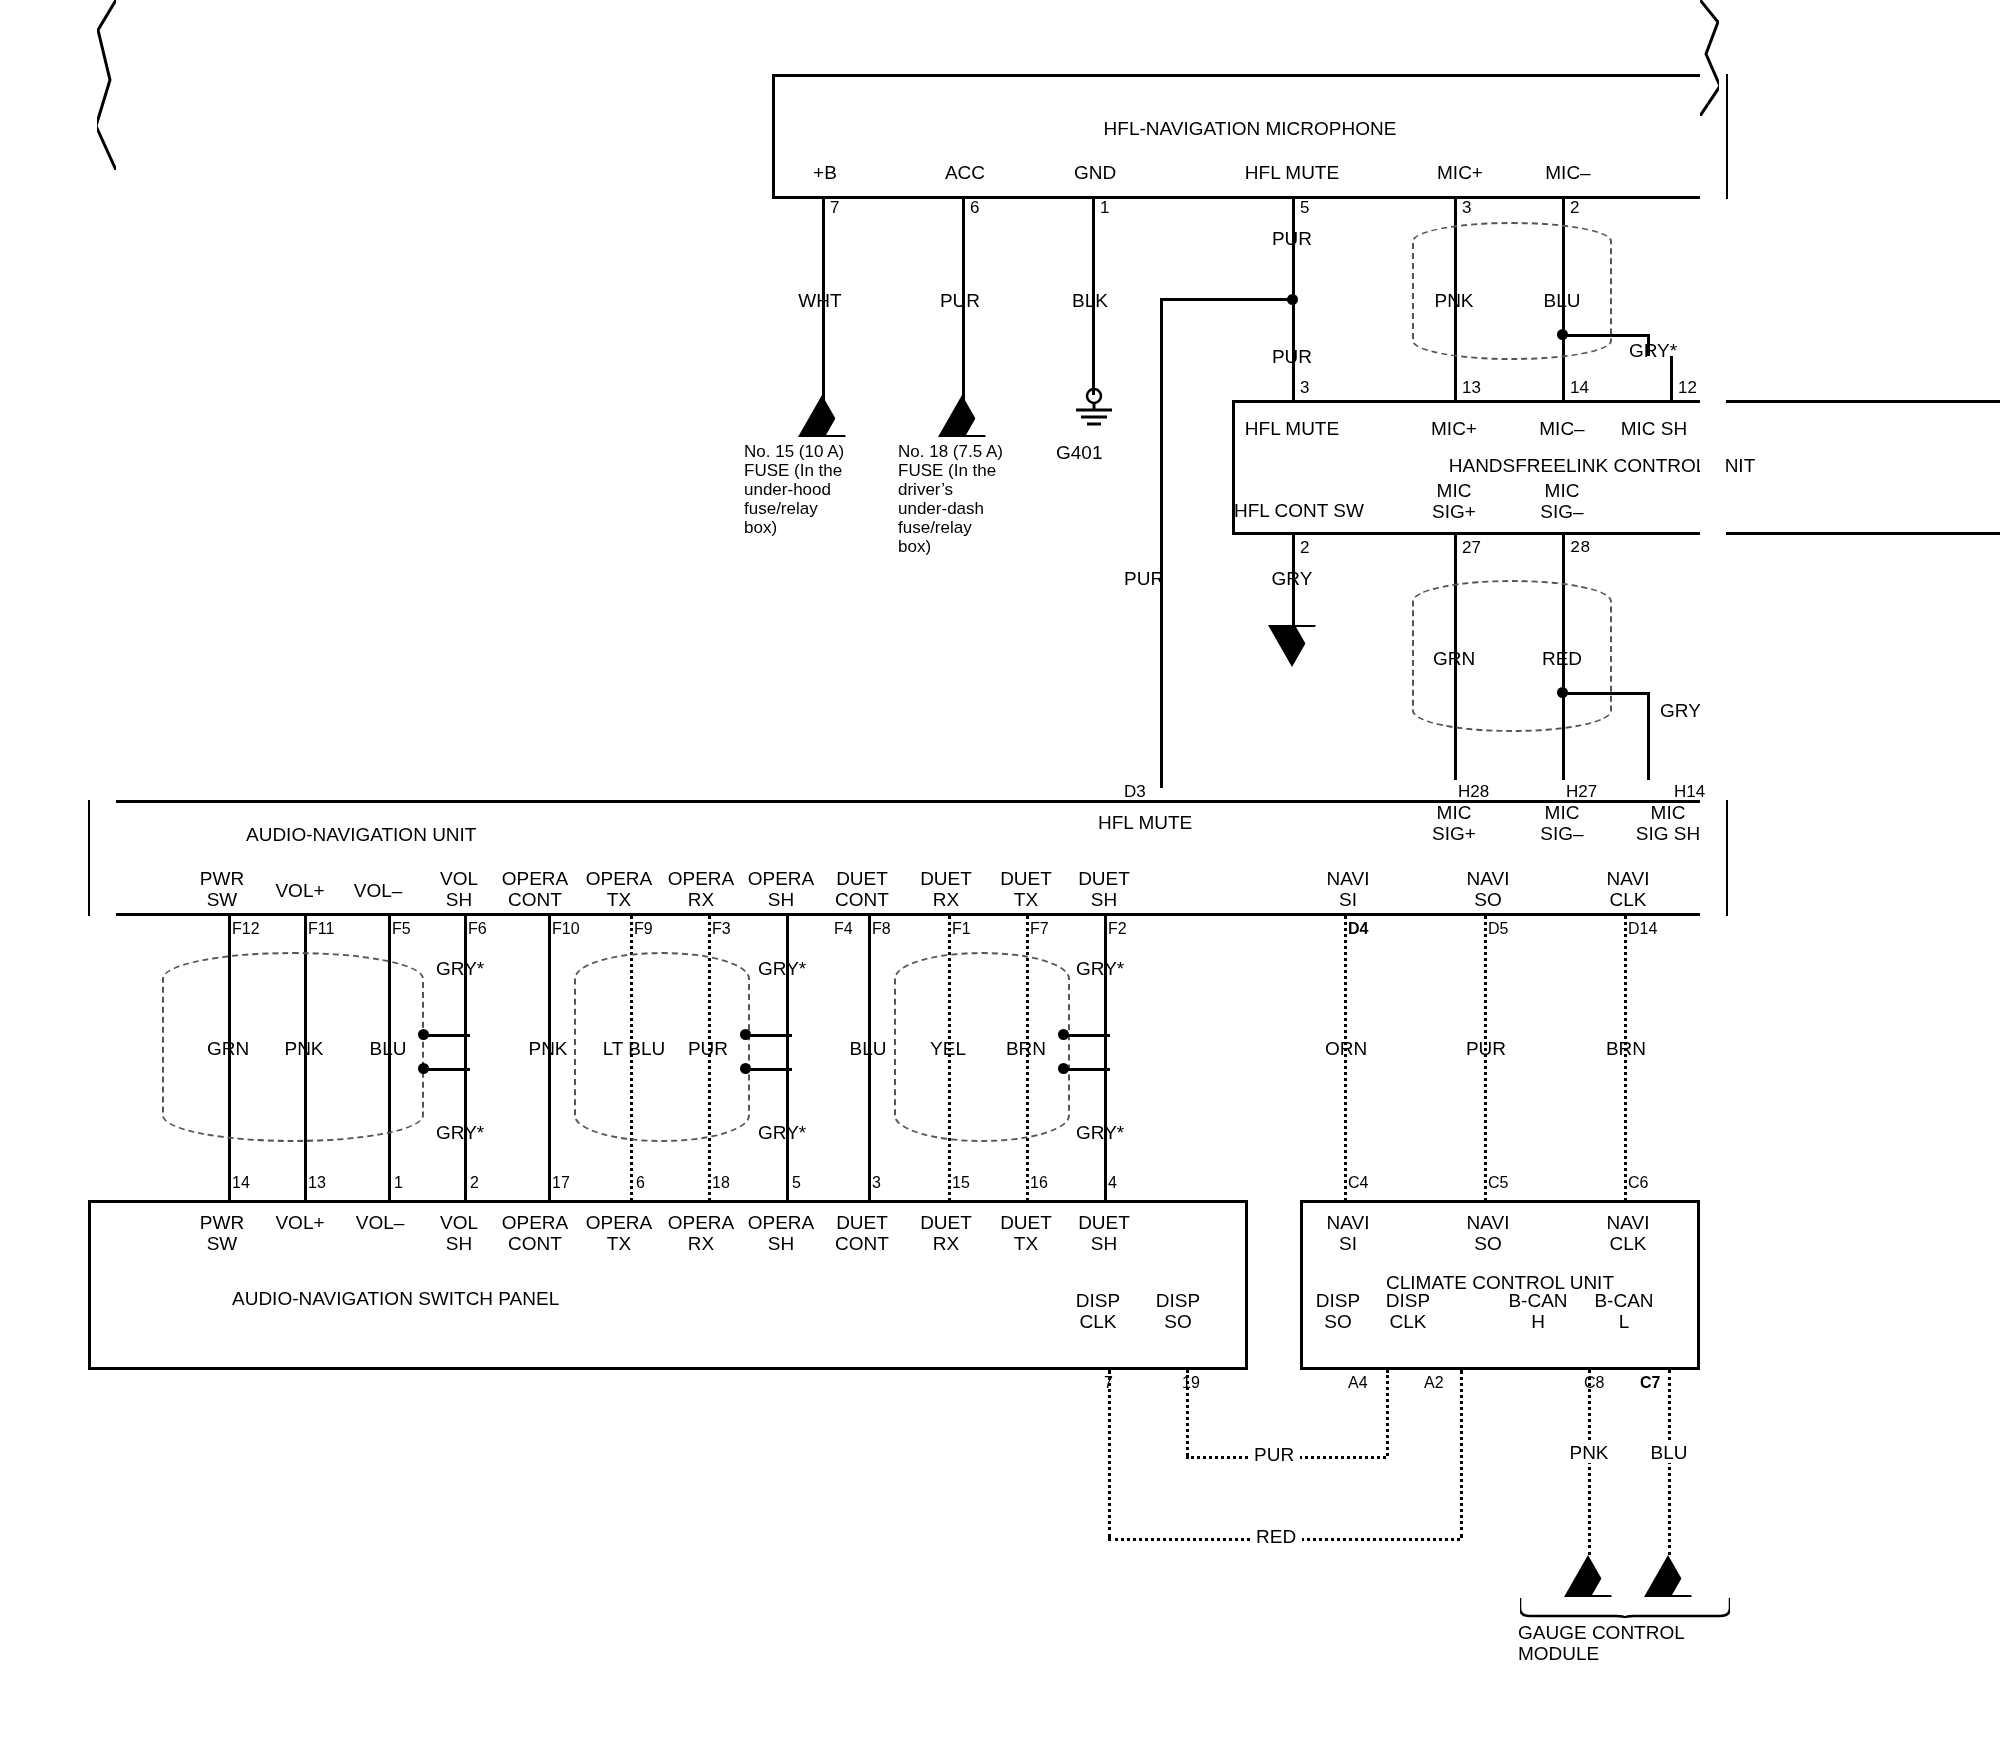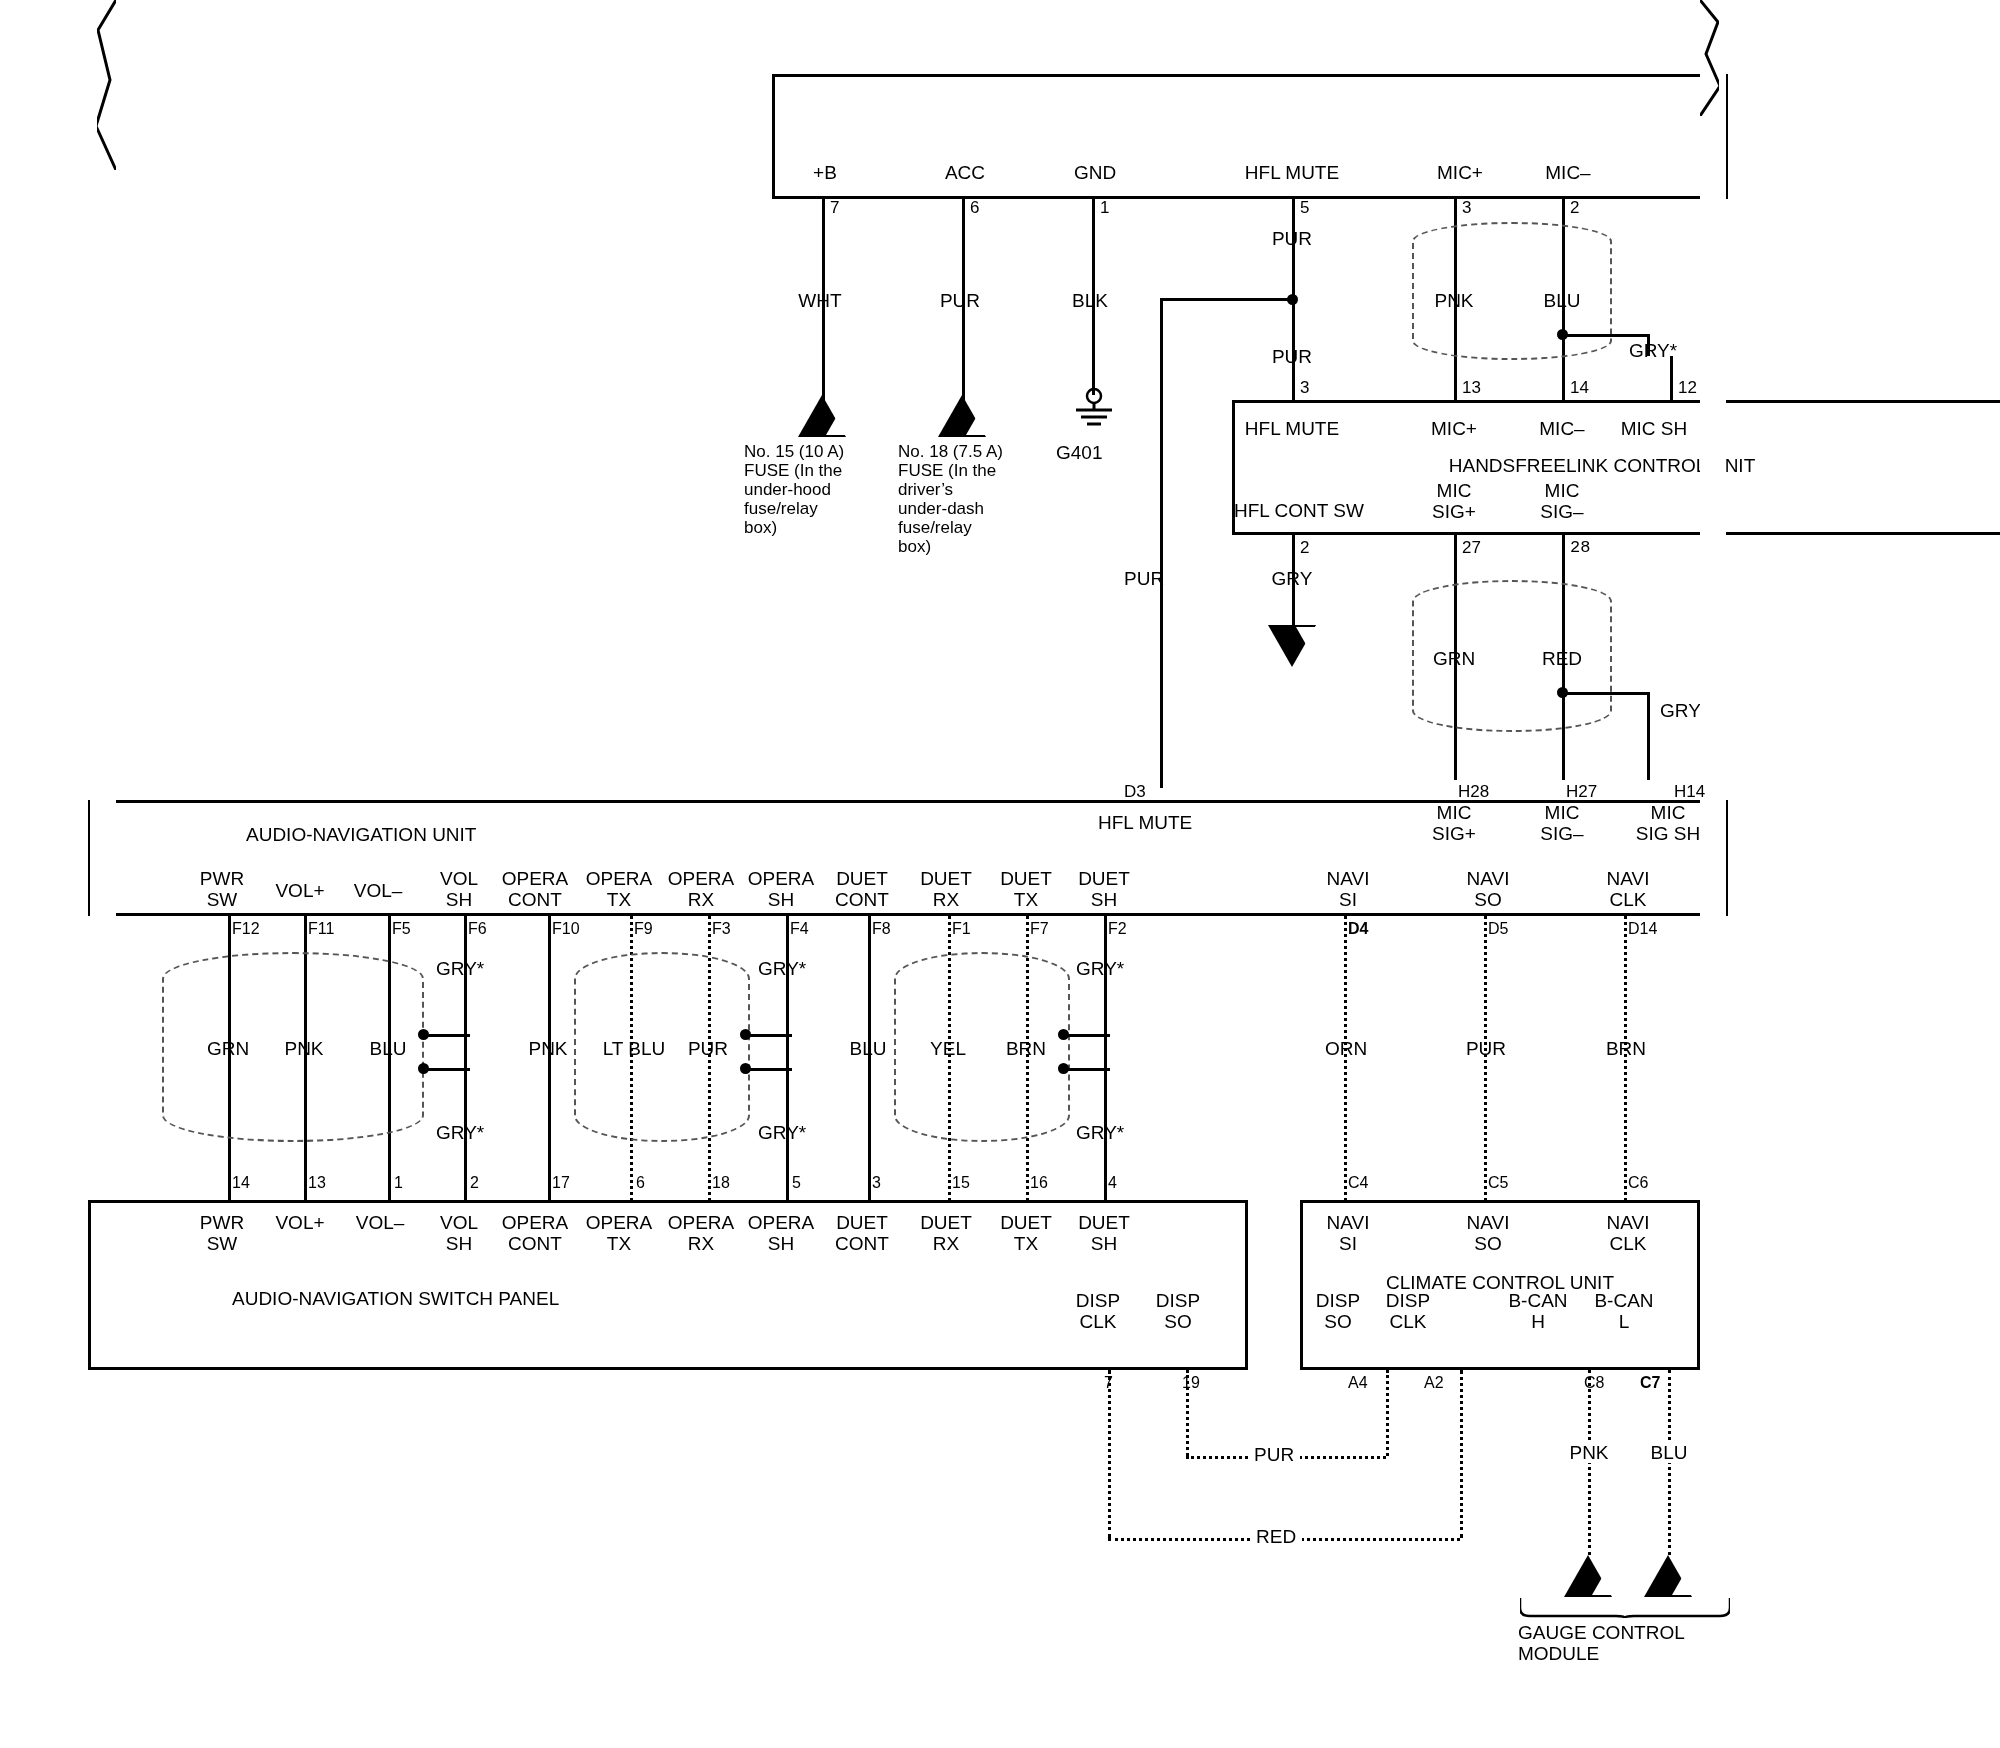--- a/index.html
+++ b/index.html
@@ -116,20 +116,21 @@
     top: 0;
     background: #fff;
   }
 </style>
 </head>
 <body>
 
 <div id="sheet">
 
   <div class="box" style="left:772px; top:74px; width:956px; height:125px;"></div>
+  <div class="lbl c" style="left:772px; top:118px; width:956px;">HFL-NAVIGATION MICROPHONE</div>
 
   <div class="lbl c" style="left:790px; top:162px; width:70px;">+B</div>
   <div class="lbl c" style="left:930px; top:162px; width:70px;">ACC</div>
   <div class="lbl c" style="left:1060px; top:162px; width:70px;">GND</div>
   <div class="lbl c" style="left:1222px; top:162px; width:140px;">HFL MUTE</div>
   <div class="lbl c" style="left:1420px; top:162px; width:80px;">MIC+</div>
   <div class="lbl c" style="left:1528px; top:162px; width:80px;">MIC–</div>
 
   <div class="lbl sm" style="left:830px; top:198px;">7</div>
   <div class="lbl sm" style="left:970px; top:198px;">6</div>
@@ -276,21 +277,21 @@
   <div class="lbl c" style="left:1452px; top:868px; width:72px;">NAVI<br>SO</div>
   <div class="lbl c" style="left:1592px; top:868px; width:72px;">NAVI<br>CLK</div>
 
   <div class="lbl xs" style="left:232px; top:920px;">F12</div>
   <div class="lbl xs" style="left:308px; top:920px;">F11</div>
   <div class="lbl xs" style="left:392px; top:920px;">F5</div>
   <div class="lbl xs" style="left:468px; top:920px;">F6</div>
   <div class="lbl xs" style="left:552px; top:920px;">F10</div>
   <div class="lbl xs" style="left:634px; top:920px;">F9</div>
   <div class="lbl xs" style="left:712px; top:920px;">F3</div>
-  <div class="lbl xs" style="left:790px; top:920px;">F4</div>
+  <div class="lbl xs" style="left:790px; top:920px;padding-left:44px;">F4</div>
   <div class="lbl xs" style="left:872px; top:920px;">F8</div>
   <div class="lbl xs" style="left:952px; top:920px;">F1</div>
   <div class="lbl xs" style="left:1030px; top:920px;">F7</div>
   <div class="lbl xs" style="left:1108px; top:920px;">F2</div>
   <div class="lbl xs" style="left:1348px; top:920px;font-weight:bold;">D4</div>
   <div class="lbl xs" style="left:1488px; top:920px;">D5</div>
   <div class="lbl xs" style="left:1628px; top:920px;">D14</div>
 
   <div class="wire v" style="left:228px; top:916px; height:285px;"></div>
   <div class="wire v" style="left:304px; top:916px; height:285px;"></div>

